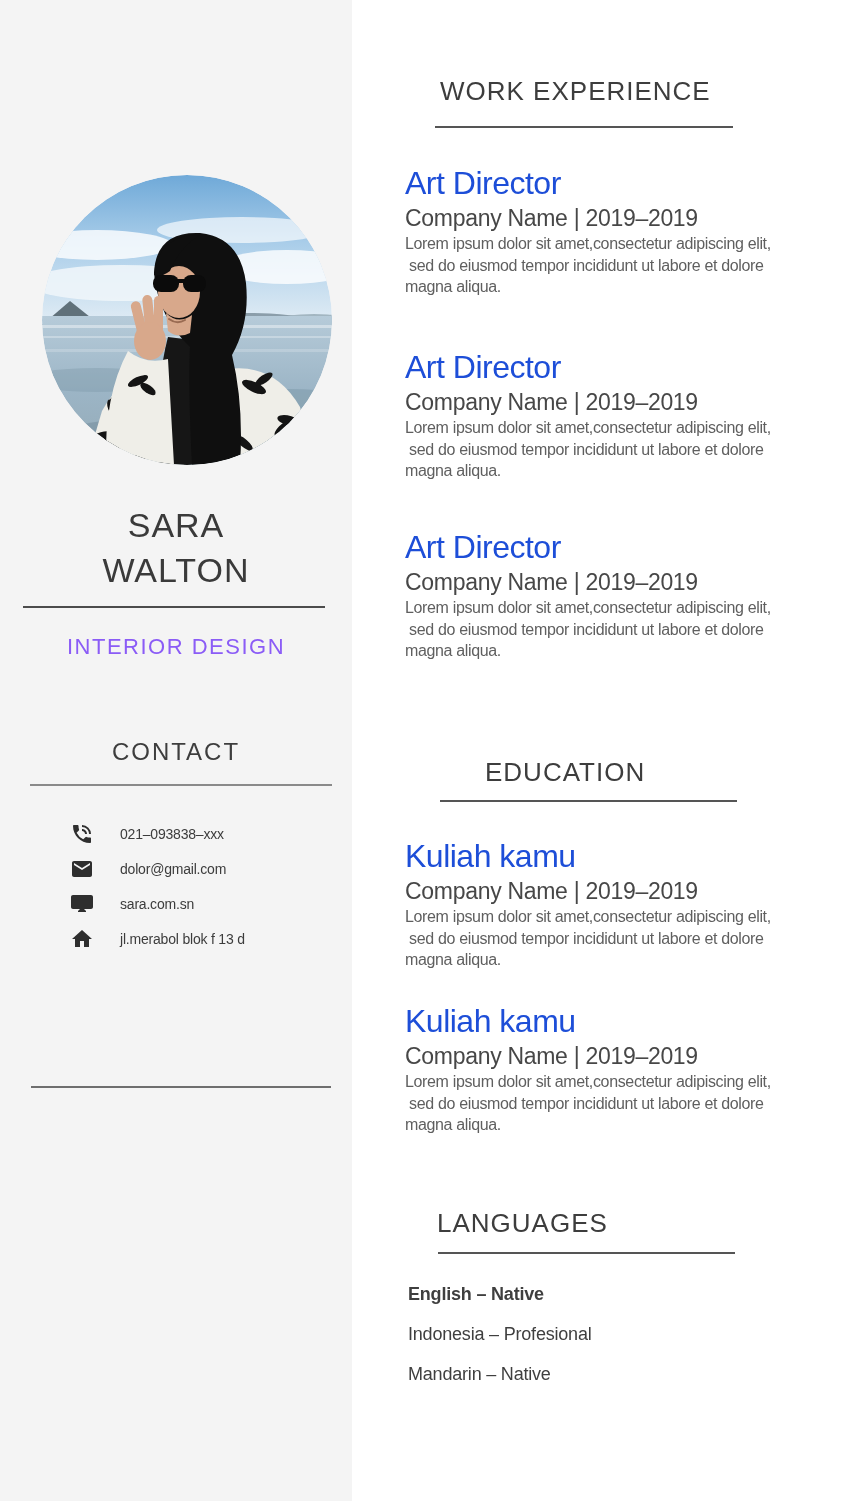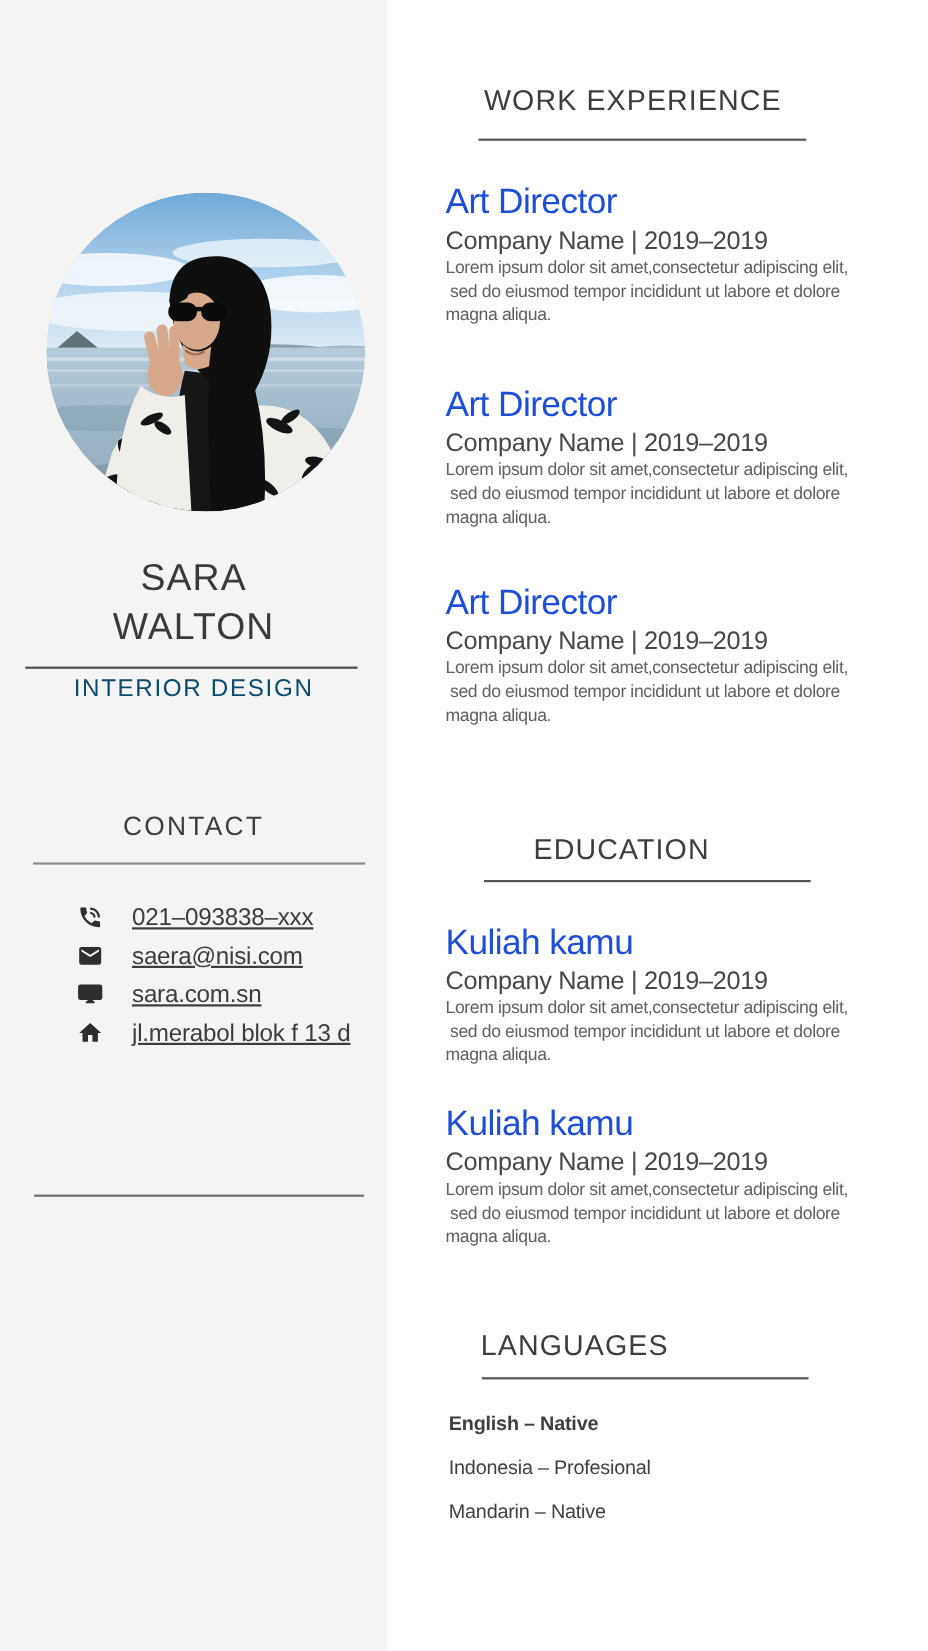--- a/index.html
+++ b/index.html
@@ -9,31 +9,31 @@
     color:#3c3c3c;
   }
   
   .sidebar{position:absolute;left:0;top:0;width:352px;height:1501px;background:#f4f4f4;}
   .photo-wrap{position:absolute;left:42px;top:175px;width:290px;height:290px;border-radius:50%;overflow:hidden;}
   .photo-wrap svg{display:block;}
   .name{position:absolute;left:0;top:503px;width:352px;text-align:center;
         font-size:34px;line-height:45px;letter-spacing:1px;color:#3a3a3a;}
   .rule{position:absolute;height:2px;background:#5a5a5a;}
   .rule-name{left:23px;top:606px;width:302px;background:#4c4c4c;}
-  .role{position:absolute;left:0;top:613px;width:352px;text-align:center;
-        font-size:22px;letter-spacing:1.5px;color:#0c4a6e;}
+  .role{position:absolute;left:0;top:634px;width:352px;text-align:center;
+        font-size:22px;letter-spacing:1.5px;color:#8b5cf6;}
   .side-heading{position:absolute;left:0;width:352px;text-align:center;
         font-size:24px;letter-spacing:2px;color:#3d3d3d;}
   .contact-heading{top:738px;}
   .rule-contact{left:30px;top:784px;width:302px;background:#8a8a8a;}
   .contact-list{position:absolute;left:70px;top:816px;width:270px;}
   .contact-row{display:flex;align-items:center;height:35px;}
   .contact-icon{width:24px;height:24px;flex:0 0 24px;margin-right:26px;color:#2e2e2e;}
   .contact-icon svg{display:block;width:24px;height:24px;fill:#2e2e2e;}
-  .contact-text{font-size:22px;color:#3c3c3c;letter-spacing:-0.2px;white-space:nowrap;text-decoration:underline;}
+  .contact-text{font-size:14px;color:#3c3c3c;letter-spacing:-0.2px;white-space:nowrap;}
   .about-heading{top:1036px;}
   .rule-about{left:31px;top:1086px;width:300px;background:#6e6e6e;}
   .about-text{position:absolute;left:63px;top:1117px;width:254px;
         font-size:17px;line-height:25px;color:#3f3f3f;letter-spacing:-0.2px;white-space:pre-wrap;}
   
   .main-heading{position:absolute;font-size:26px;letter-spacing:1px;color:#3d3d3d;white-space:nowrap;}
   .we-heading{left:440px;top:76px;}
   .rule-we{left:435px;top:126px;width:298px;background:#555555;}
   .edu-heading{left:485px;top:757px;}
   .rule-edu{left:440px;top:800px;width:297px;background:#555555;}
@@ -166,21 +166,21 @@
             </svg>
         </span>
         <span class="contact-text">021–093838–xxx</span>
       </div>
       <div class="contact-row">
         <span class="contact-icon">
           <svg viewBox="0 0 24 24">
               <path d="M20 4H4c-1.1 0-1.99.9-1.99 2L2 18c0 1.1.9 2 2 2h16c1.1 0 2-.9 2-2V6c0-1.1-.9-2-2-2zm0 4l-8 5-8-5V6l8 5 8-5v2z"></path>
             </svg>
         </span>
-        <span class="contact-text">saera@nisi.com</span>
+        <span class="contact-text">dolor@gmail.com</span>
       </div>
       <div class="contact-row">
         <span class="contact-icon">
           <svg viewBox="0 0 24 24">
               <path d="M21 3H3c-1.1 0-2 .9-2 2v10c0 1.1.9 2 2 2h7l-2 2v1h8v-1l-2-2h7c1.1 0 2-.9 2-2V5c0-1.1-.9-2-2-2z"></path>
             </svg>
         </span>
         <span class="contact-text">sara.com.sn</span>
       </div>
       <div class="contact-row">

